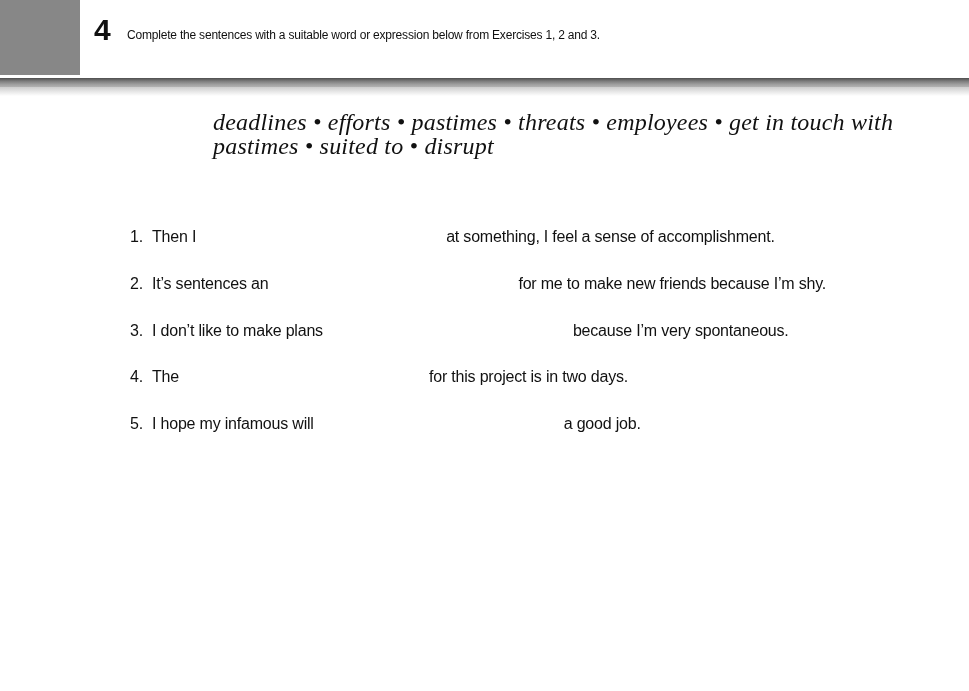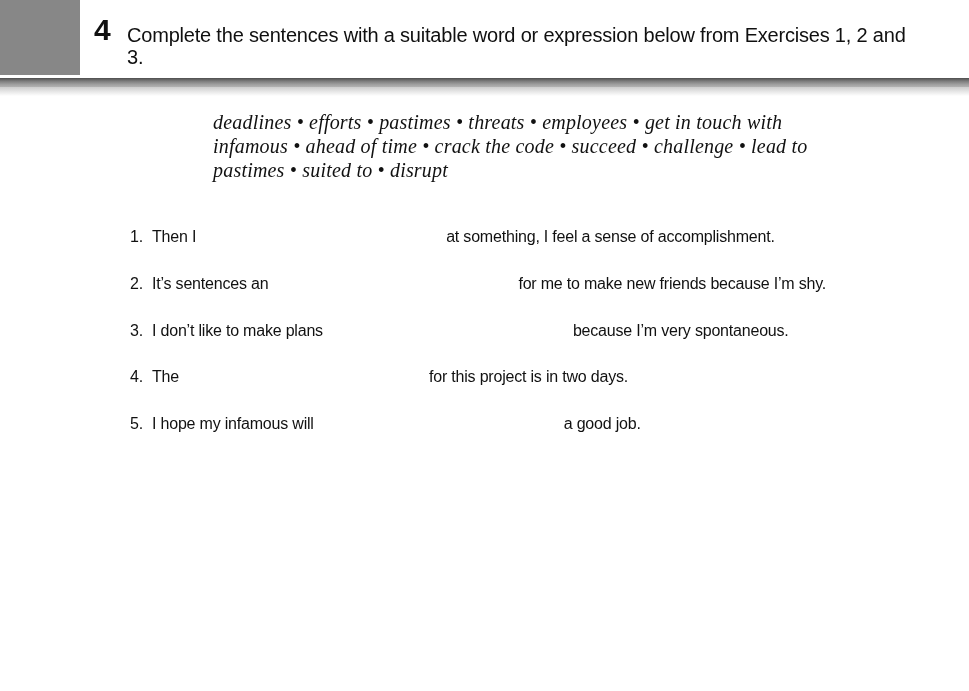--- a/index.html
+++ b/index.html
@@ -20,21 +20,21 @@
     background: #878787;
   }
   .exercise-number {
     position: absolute; left: 94px; top: 13px;
     font-size: 30px; font-weight: 700; color: #101010;
     letter-spacing: 0.5px;
   }
   .instructions {
     position: absolute; left: 127px; top: 24px;
     width: 790px;
-    font-size: 20px; line-height: 22px;
+    font-size: 12px; line-height: 22px;
     letter-spacing: -0.2px;
     color: #101010;
   }
 
   
   .rule-bar {
     position: absolute; left: 0; top: 78px;
     width: 969px; height: 9px;
     background: linear-gradient(to bottom, #4e4e4e 0%, #7c7c7c 35%, #9e9e9e 70%, #b2b2b2 100%);
   }
@@ -42,21 +42,21 @@
     position: absolute; left: 0; top: 87px;
     width: 969px; height: 9px;
     background: linear-gradient(to bottom, #cdcdcd 0%, #e9e9e9 55%, #ffffff 100%);
   }
 
   
   .word-bank {
     position: absolute; left: 213px; top: 110px;
     font-family: "Liberation Serif", "DejaVu Serif", serif;
     font-style: italic;
-    font-size: 20px; line-height: 24px;
+    font-size: 24px; line-height: 24px;
     color: #111111;
     letter-spacing: 0.2px;
     white-space: nowrap;
   }
 
   
   .sentence-row {
     position: absolute; left: 130px;
     display: flex; align-items: baseline;
     font-size: 16px; line-height: 20px;
@@ -95,21 +95,20 @@
 
   <div class="instructions">
     <div>Complete the sentences with a suitable word or expression below from Exercises 1, 2 and 3.</div>
   </div>
 
   <div class="rule-bar"></div>
   <div class="rule-shadow"></div>
 
   <div class="word-bank">
     <div>deadlines • efforts • pastimes • threats • employees • get in touch with</div>
-    <div>infamous • ahead of time • crack the code • succeed • challenge • lead to</div>
     <div>pastimes • suited to • disrupt</div>
   </div>
 
   <div class="sentence-row row-1">
     <span class="sentence-number">1.</span>
     <span>Then I</span>
     <input type="text" class="answer-blank" style="">
     <span>at something, I feel a sense of accomplishment.</span>
   </div>
 

